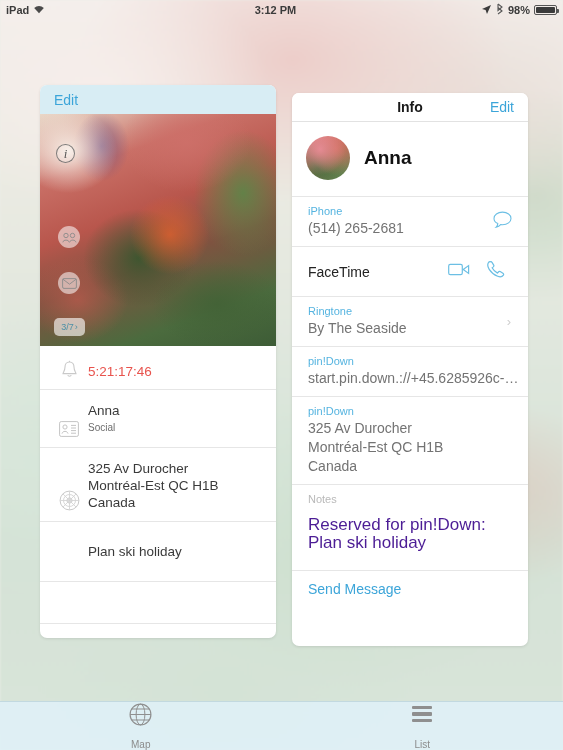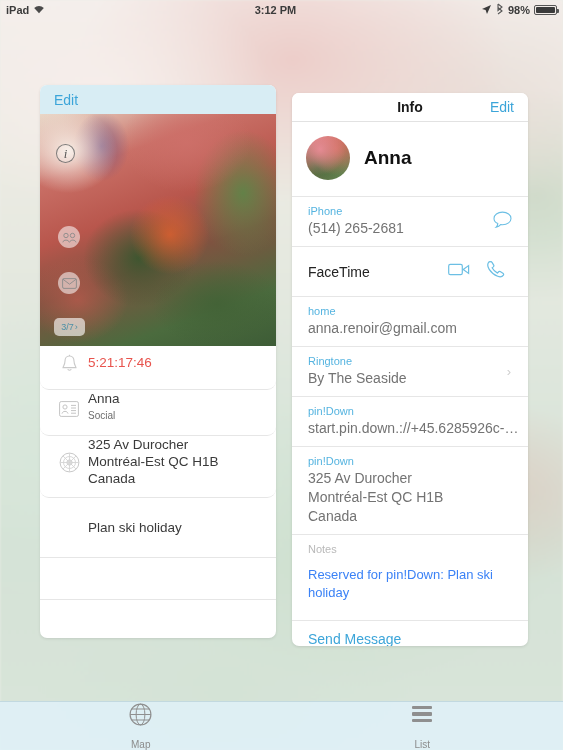--- a/index.html
+++ b/index.html
@@ -107,25 +107,24 @@
     position: absolute; left: 14px; bottom: 10px;
     min-width: 31px; height: 18px; padding: 0 4px;
     background: rgba(255,255,255,0.62);
     border-radius: 5px;
     display: flex; align-items: center; justify-content: center; gap: 1px;
     font-size: 9px; color: #4d8fa6;
   }
 
   
   .row {
-    display: flex; align-items: center;
-    padding: 0 14px 10px 14px;
+    display: flex; align-items: flex-end;
+    padding: 12px 14px 10px 14px;
     border-bottom: 1px solid #e6e6e6;
     min-height: 44px;
-    border-radius: 9px;
   }
   .row:last-child { border-bottom: none; }
   .row-ico {
     width: 30px; flex: 0 0 30px;
     display: flex; align-items: center; justify-content: center;
     padding-top: 2px;
   }
   .row-body { flex: 1 1 auto; padding-left: 4px; }
   .row-t1 { font-size: 13.5px; color: #3a3a3a; line-height: 17px; }
   .row-t2 { font-size: 10px; color: #6d6d6d; line-height: 18px; }
@@ -169,21 +168,21 @@
   .irow-facetime {
     display: flex; align-items: center;
     padding: 13px 23px 13px 16px;
     border-top: 1px solid #e6e6e6;
     min-height: 44px;
   }
   .irow-facetime .ft-label { font-size: 14px; color: #232323; flex: 1 1 auto; }
   .act-icons { display: flex; align-items: center; gap: 16px; }
   .irow .right-icon { position: absolute; right: 16px; top: 14px; }
   .chev { position: absolute; right: 17px; top: 17px; color: #cfcfcf; font-size: 13px; }
-  .notes-val { font-size: 13px; color: #3b82f6; padding-top: 9px; line-height: 18px; }
+  .notes-val { font-size: 17px; color: #4c1d95; padding-top: 9px; line-height: 18px; }
   .notes-row { min-height: 86px; }
   .link-row {
     border-top: 1px solid #e6e6e6;
     padding: 10px 16px;
     font-size: 14px; color: #3ca5d9;
     min-height: 32px;
   }
 
   
   #tabbar {
@@ -347,24 +346,20 @@
         </svg>
       </span>
       <span>
         <svg width="19" height="19" viewBox="0 0 19 19">
           <path d="M3.2 1.7 C1.4 3.5 1.2 6.2 3.2 9.3 C5.2 12.4 8.2 14.9 11.7 16.3 C14.3 17.3 16.3 16.7 17.4 15.1 C17.9 14.4 17.6 13.8 16.9 13.3 L14.2 11.6 C13.5 11.2 12.9 11.4 12.4 12 L11.5 13.1 C9.5 12.1 7.2 9.9 6.1 7.8 L7.3 6.9 C7.9 6.4 8.1 5.8 7.7 5.1 L6 2.4 C5.5 1.6 4.9 1.3 4.2 1.8 Z" fill="none" stroke="#6cbfe4" stroke-width="1.2"></path>
         </svg>
       </span>
     </span>
   </div>
 
-  <div class="irow">
-    <div class="lbl">home</div>
-    <div class="val">anna.renoir@gmail.com</div>
-  </div>
 
   <div class="irow">
     <div class="lbl">Ringtone</div>
     <div class="val">By The Seaside</div>
     <span class="chev">›</span>
   </div>
 
   <div class="irow">
     <div class="lbl">pin!Down</div>
     <div class="val">start.pin.down.://+45.6285926c-…</div>

